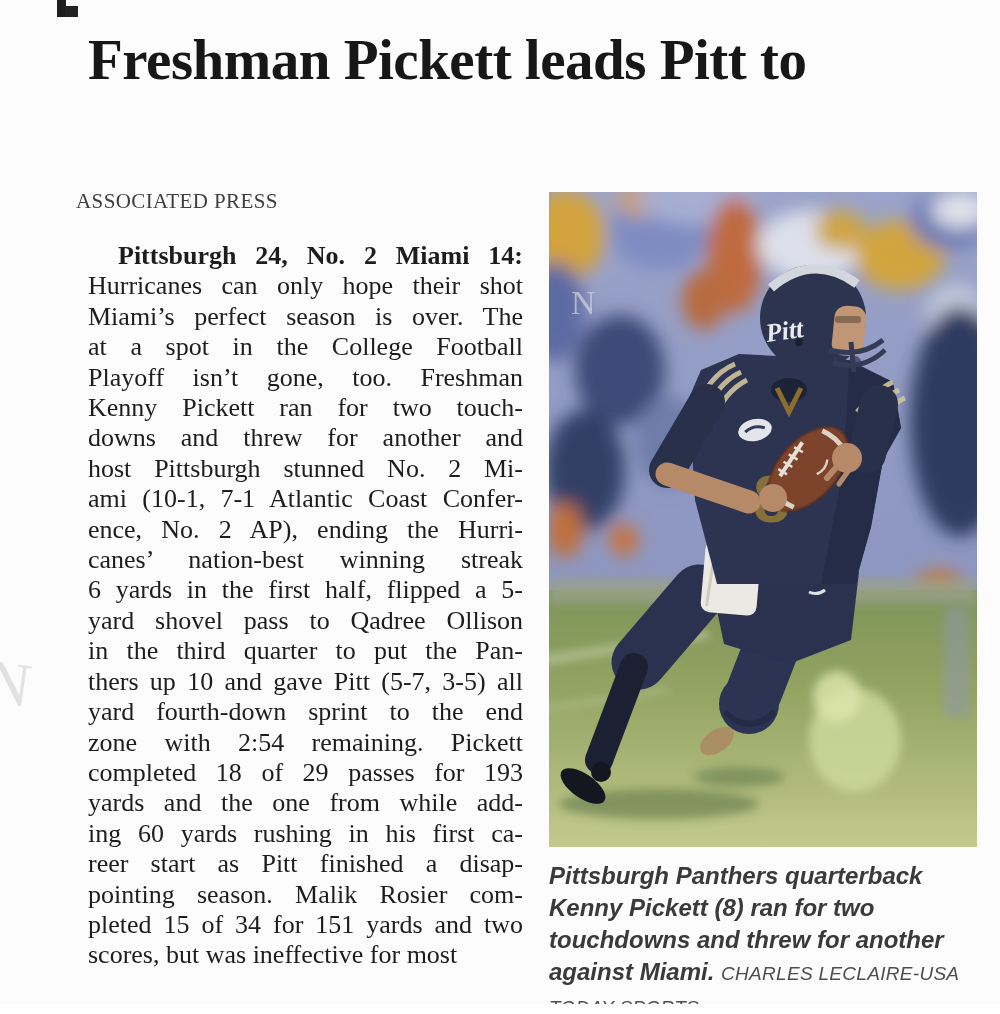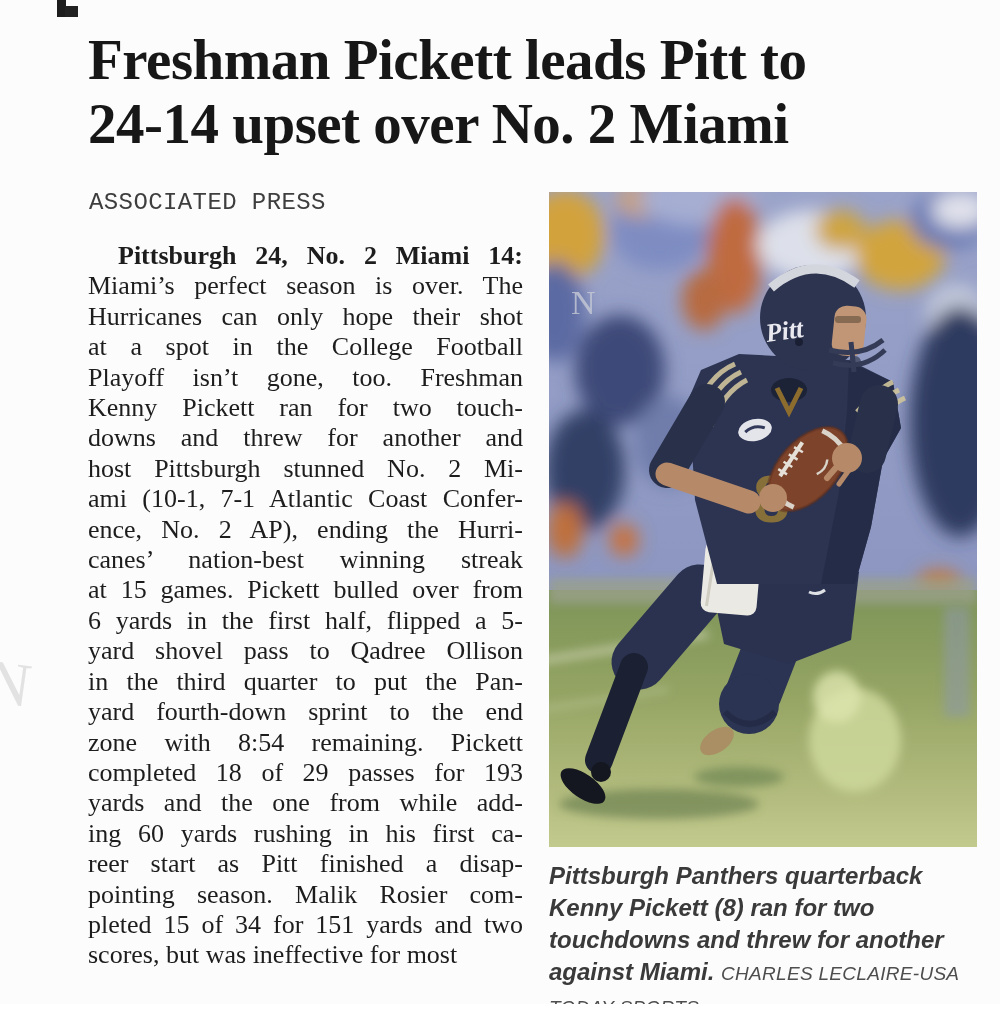--- a/index.html
+++ b/index.html
@@ -25,23 +25,23 @@
     font-weight: 700;
     font-size: 57px;
     line-height: 64px;
     letter-spacing: -0.5px;
     color: #171717;
   }
   .headline span { display: block; }
 
   .byline {
     position: absolute;
-    left: 89px; top: 189px;
-    font-family: Liberation Mono, monospace;
-    font-size: 24px;
+    left: 76px; top: 189px;
+    font-family: Liberation Serif, serif;
+    font-size: 21px;
     letter-spacing: 0.4px;
     color: #3e3e3e;
   }
 
   .body-col {
     position: absolute;
     left: 88px; top: 241px;
     width: 435px;
     font-size: 26px;
     color: #1d1d1d;
@@ -93,44 +93,43 @@
 
 <div class="page">
 
   <div class="top-glyph">
     <span class="a"></span>
       <span class="b"></span>
   </div>
 
   <h1 class="headline">
     <span>Freshman Pickett leads Pitt to</span>
-    <span>24-14 upset over No. 2 Miami</span>
   </h1>
 
   <div class="byline">ASSOCIATED PRESS</div>
 
   <div class="body-col">
 
   <div class="body-line bold indent">Pittsburgh 24, No. 2 Miami 14:</div>
+      <div class="body-line">Hurricanes can only hope their shot</div>
       <div class="body-line">Miami’s perfect season is over. The</div>
-      <div class="body-line">Hurricanes can only hope their shot</div>
       <div class="body-line">at a spot in the College Football</div>
       <div class="body-line">Playoff isn’t gone, too. Freshman</div>
       <div class="body-line">Kenny Pickett ran for two touch-</div>
       <div class="body-line">downs and threw for another and</div>
       <div class="body-line">host Pittsburgh stunned No. 2 Mi-</div>
       <div class="body-line">ami (10-1, 7-1 Atlantic Coast Confer-</div>
       <div class="body-line">ence, No. 2 AP), ending the Hurri-</div>
       <div class="body-line">canes’ nation-best winning streak</div>
-      <div class="body-line">at 15 games. Pickett bulled over from</div>
       <div class="body-line">6 yards in the first half, flipped a 5-</div>
       <div class="body-line">yard shovel pass to Qadree Ollison</div>
       <div class="body-line">in the third quarter to put the Pan-</div>
+      <div class="body-line">thers up 10 and gave Pitt (5-7, 3-5) all</div>
       <div class="body-line">yard fourth-down sprint to the end</div>
-      <div class="body-line">zone with 8:54 remaining. Pickett</div>
+      <div class="body-line">zone with 2:54 remaining. Pickett</div>
       <div class="body-line">completed 18 of 29 passes for 193</div>
       <div class="body-line">yards and the one from while add-</div>
       <div class="body-line">ing 60 yards rushing in his first ca-</div>
       <div class="body-line">reer start as Pitt finished a disap-</div>
       <div class="body-line">pointing season. Malik Rosier com-</div>
       <div class="body-line">pleted 15 of 34 for 151 yards and two</div>
       <div class="body-line partial">scores, but was ineffective for most</div>
     </div>
 
   <figure class="photo-fig">

